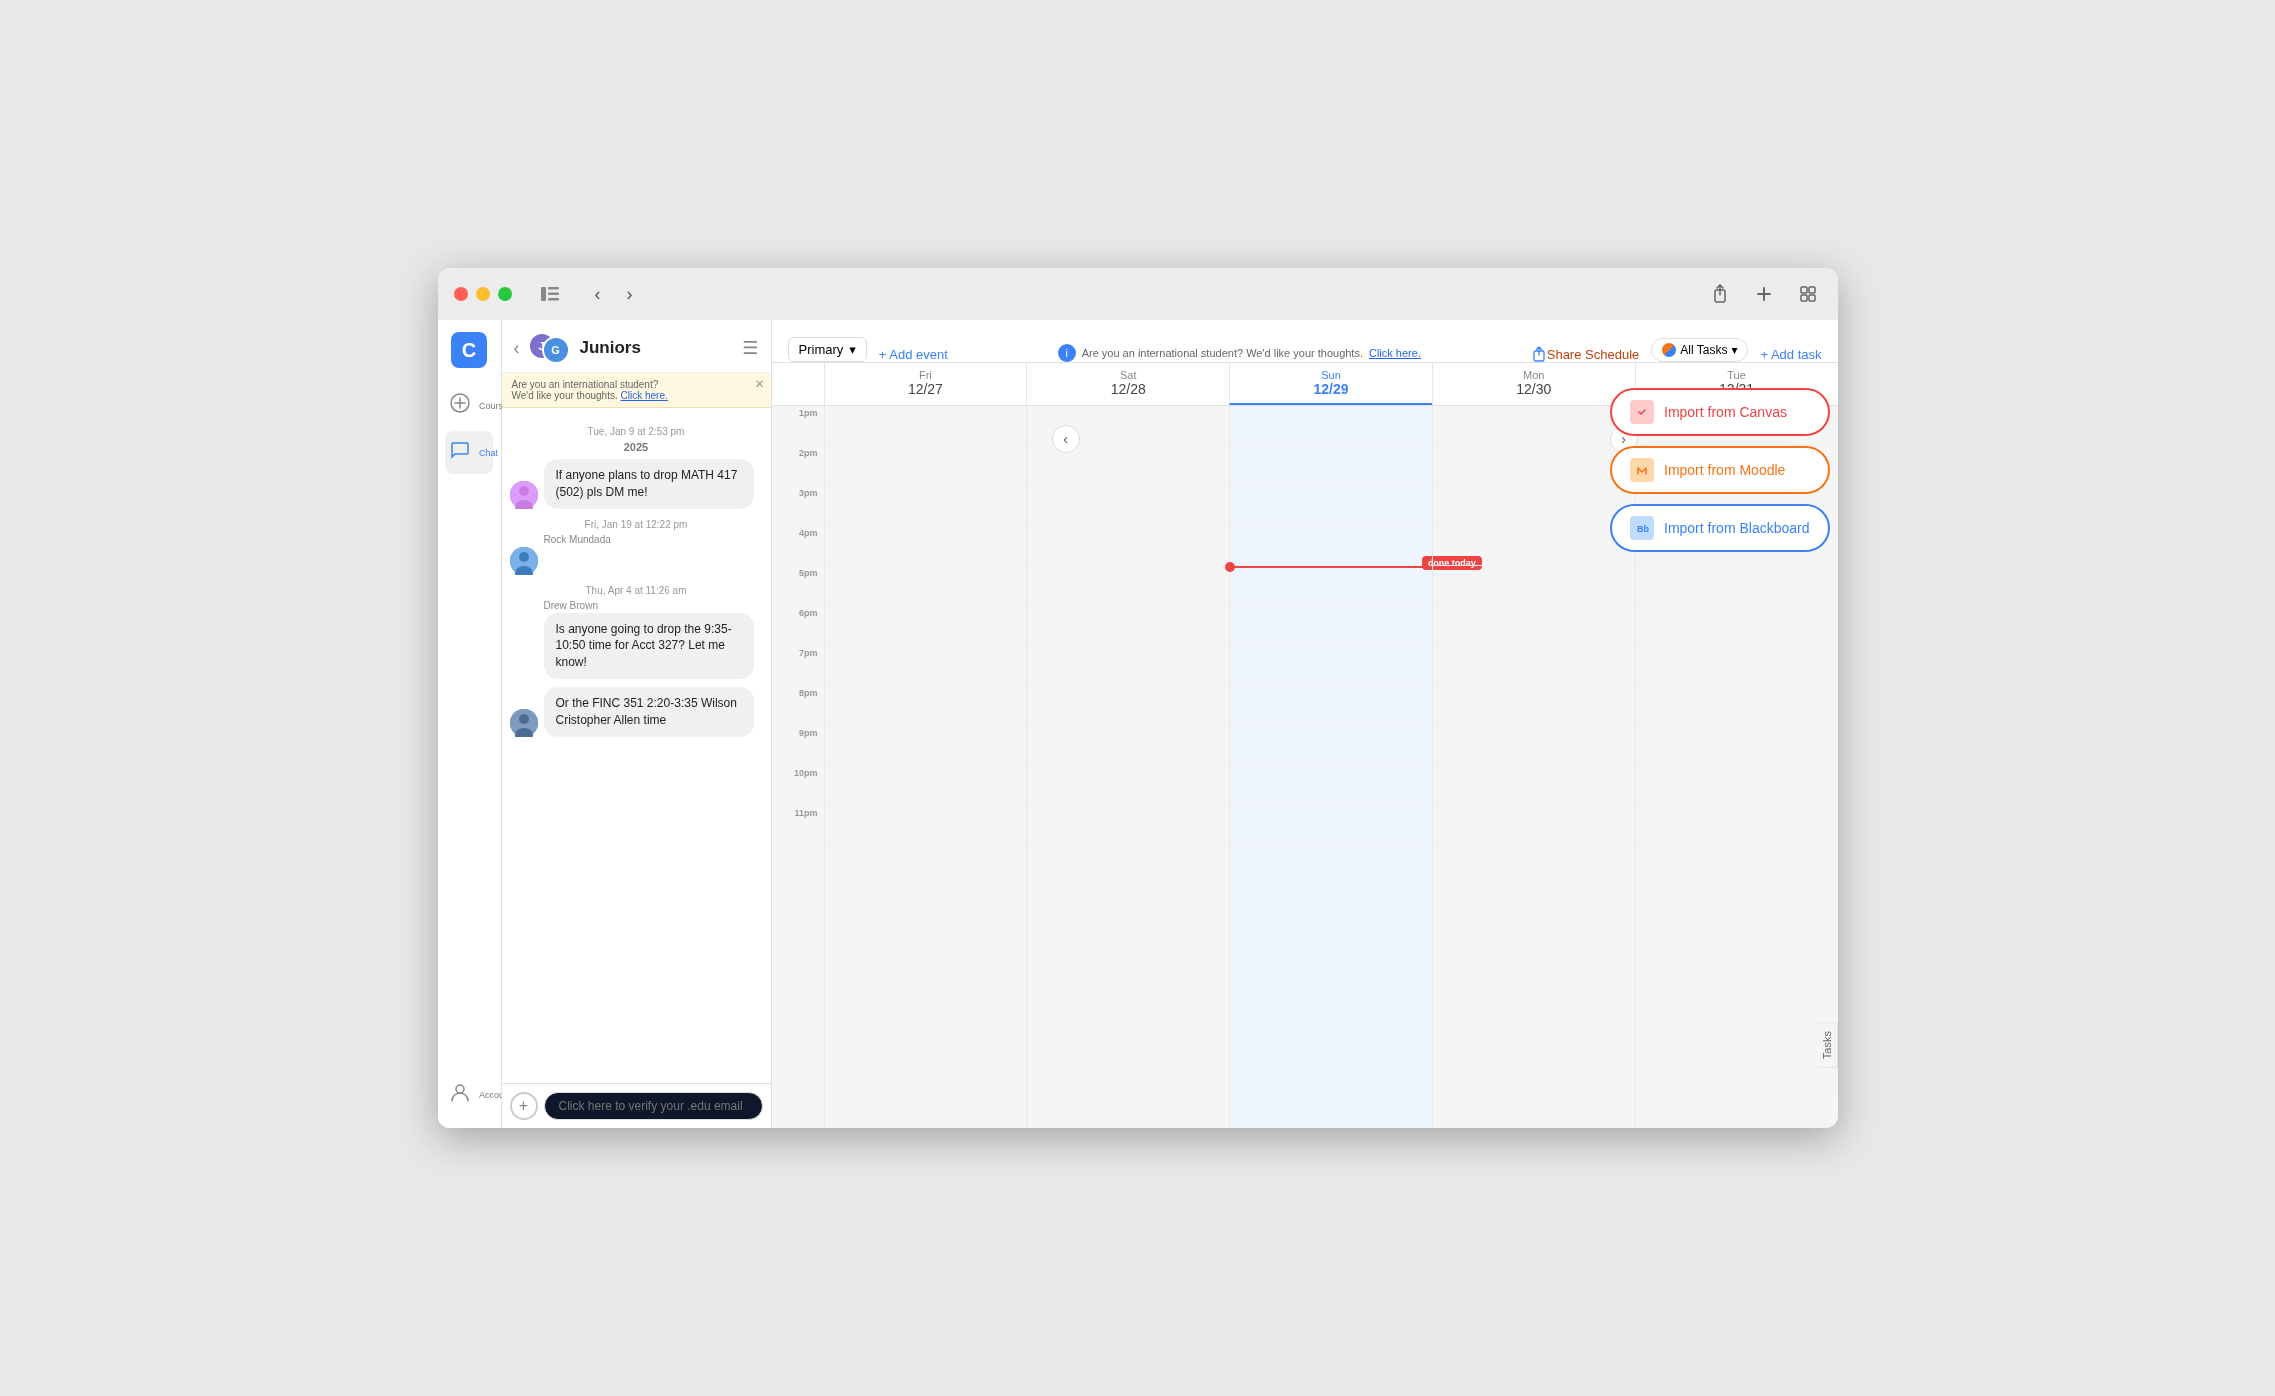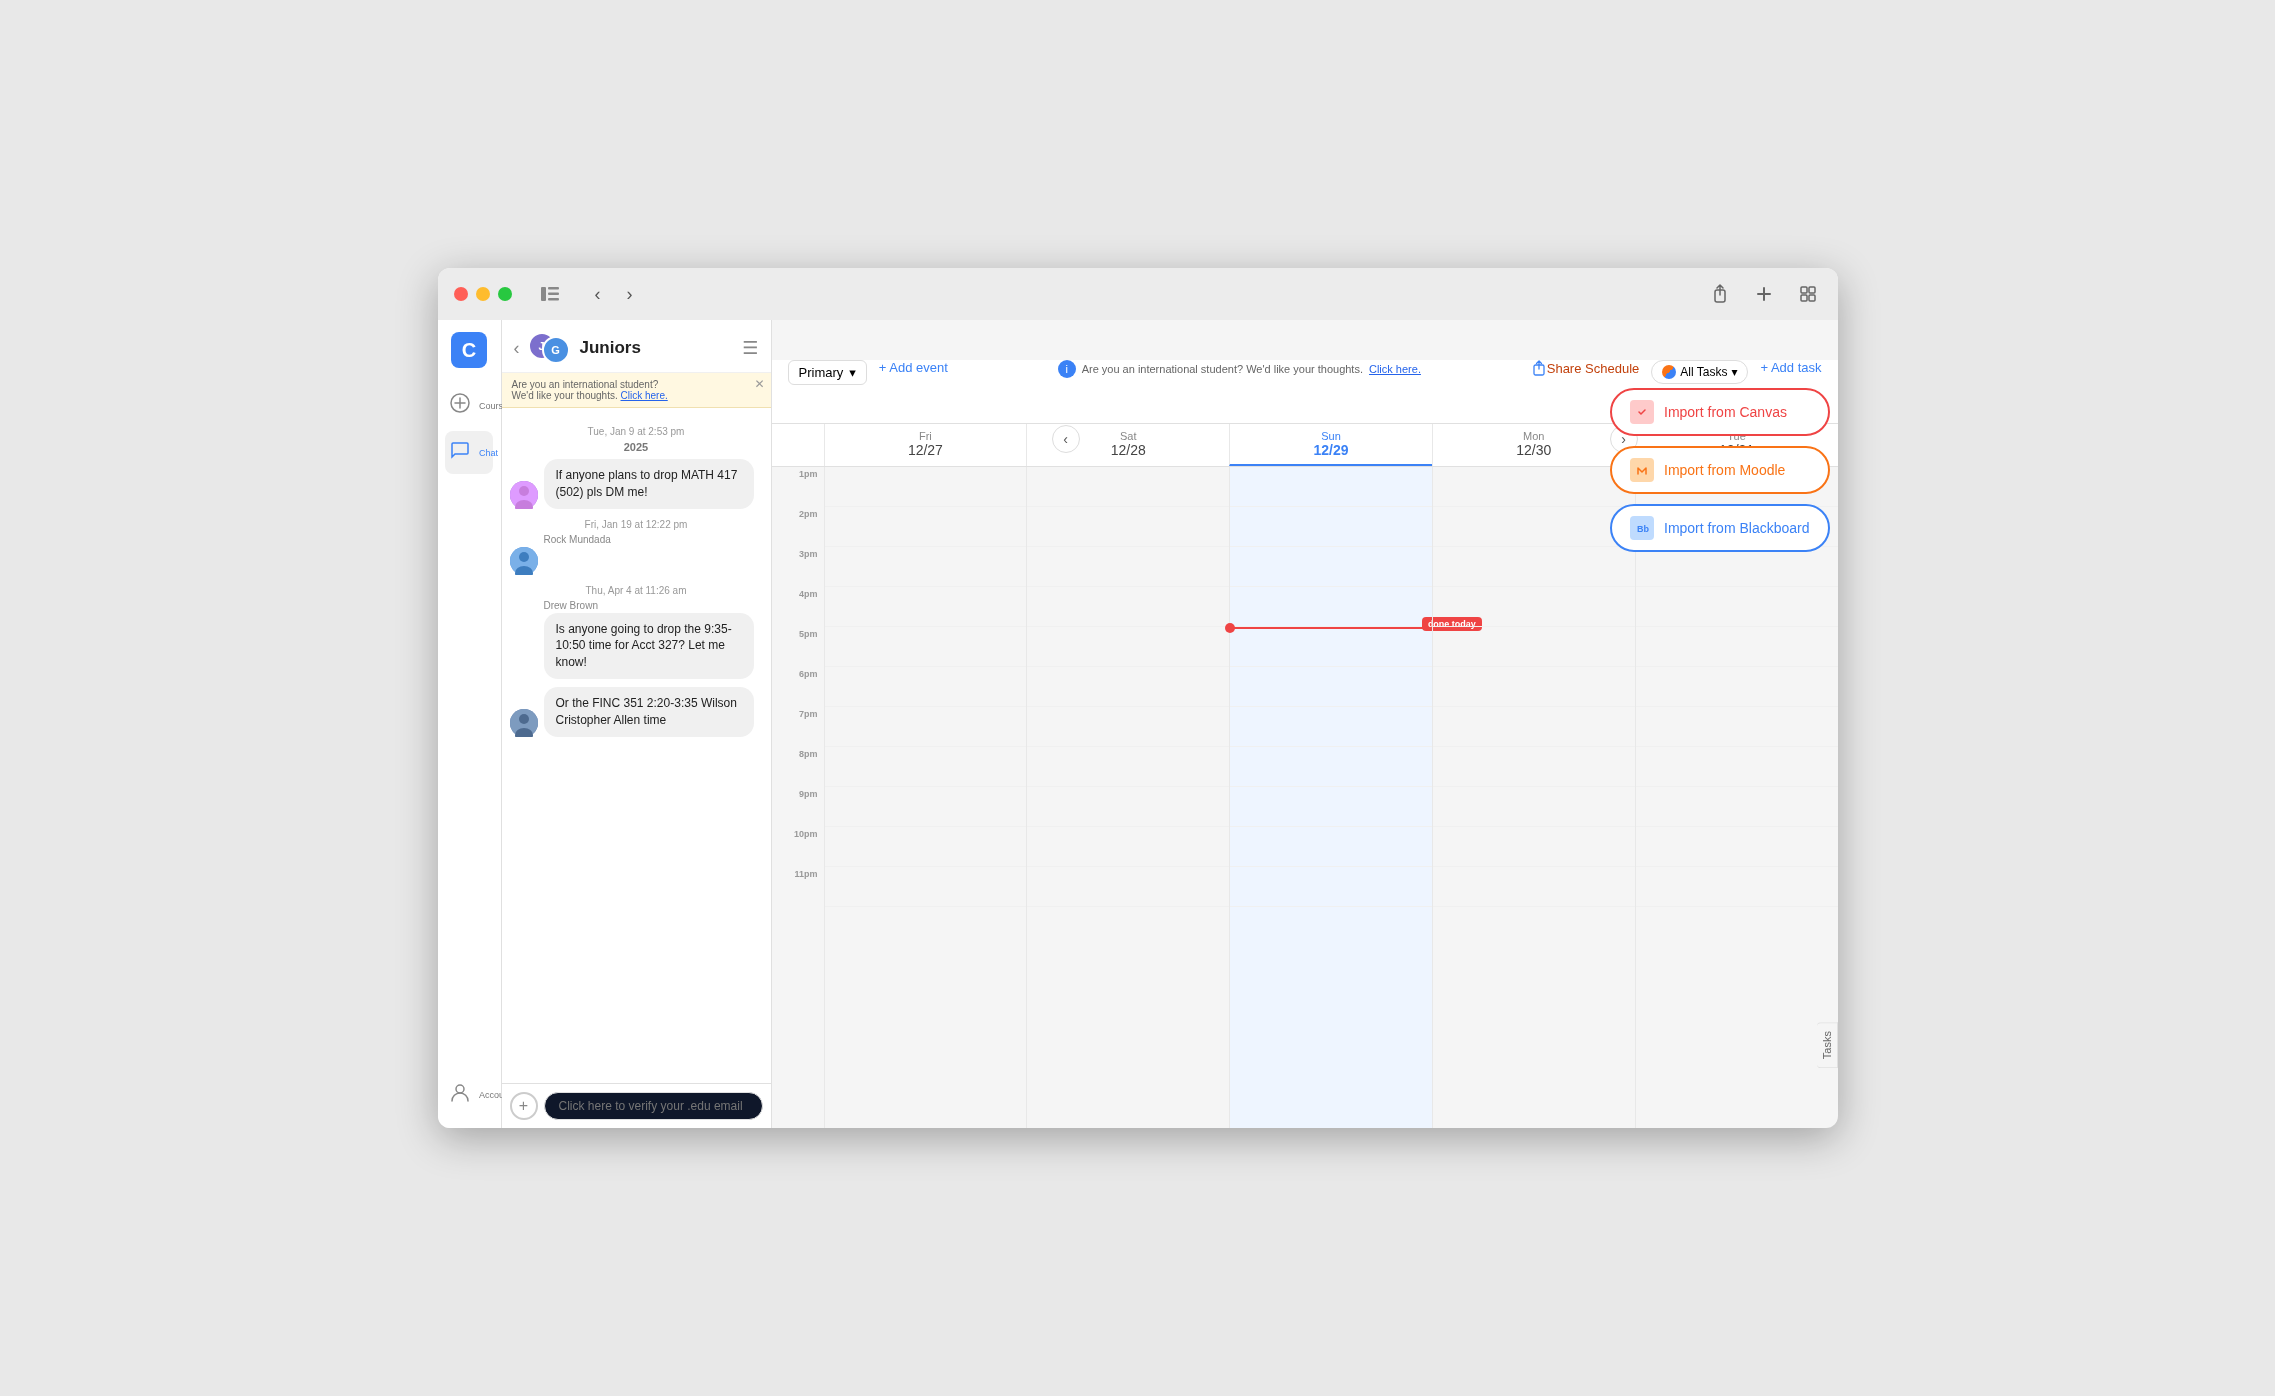--- a/index.html
+++ b/index.html
@@ -215,29 +215,28 @@
 
     
     .calendar-main {
       flex: 1;
       display: flex;
       flex-direction: column;
       overflow: hidden;
       position: relative;
     }
     .calendar-toolbar {
-      height: 64px;
+      height: 43px;
       background: #fff;
       border-bottom: 1px solid #e0e0e0;
       display: flex;
-      align-items: flex-start;
+      align-items: flex-end;
       padding: 0 16px;
       gap: 12px;
       flex-shrink: 0;
-      margin-top: 40px;
     }
     .view-selector {
       display: flex;
       align-items: center;
       gap: 6px;
       border: 1px solid #ddd;
       border-radius: 6px;
       padding: 4px 10px;
       font-size: 13px;
       cursor: pointer;

